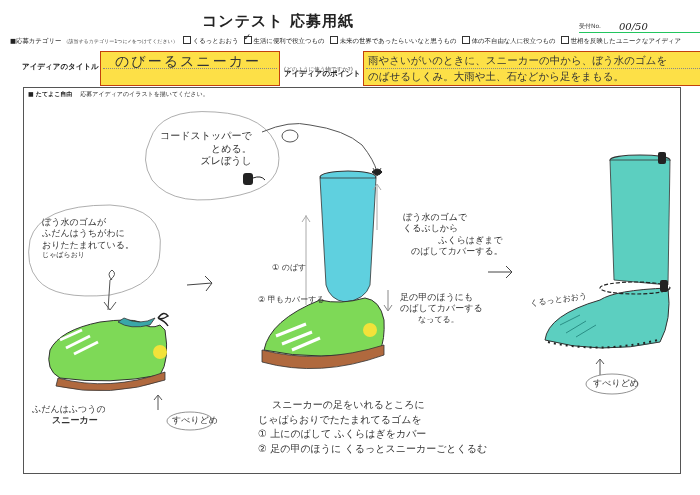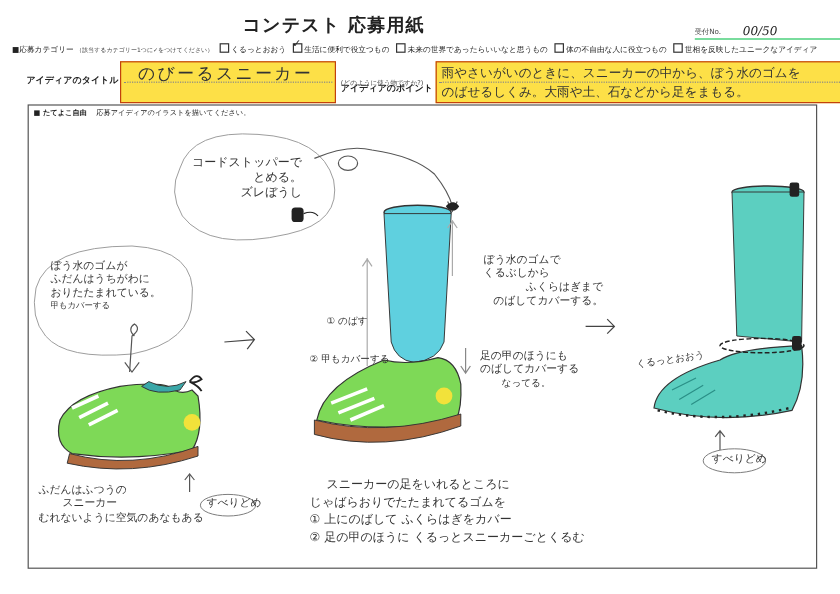--- a/index.html
+++ b/index.html
@@ -122,27 +122,26 @@
 <div class="abs note" style="left:160px;top:130px;font-size:10px;text-align:right;">
   <div>コードストッパーで</div>
   <div>とめる。</div>
   <div>ズレぼうし</div>
 </div>
 
 <div class="abs note" style="left:42px;top:217px;font-size:9px;">
   <div>ぼう水のゴムが</div>
   <div>ふだんはうちがわに</div>
   <div>おりたたまれている。</div>
-  <div style="font-size:7px;">甲もカバーする</div>
+  <div style="font-size:7px;">じゃばらおり</div>
 </div>
 
 <div class="abs note" style="left:32px;top:404px;font-size:9px;">
   <div>ふだんはふつうの</div>
-  <div style="padding-left:20px;">スニーカー</div>
-  <div>むれないように空気のあなもある</div>
+  <div style="padding-left:20px;font-weight:bold;">スニーカー</div>
 </div>
 <div class="abs note" style="left:172px;top:415px;">すべりどめ</div>
 
 <div class="abs note" style="left:272px;top:251px;font-size:8px;margin-top:12px;">① のばす</div>
 <div class="abs note" style="left:258px;top:295px;font-size:8px;">② 甲もカバーする</div>
 
 <div class="abs note" style="left:385px;top:212px;font-size:9px;margin-left:18px;">
   <div>ぼう水のゴムで</div>
   <div>くるぶしから</div>
   <div style="padding-left:8px;text-align:right;">ふくらはぎまで</div>

